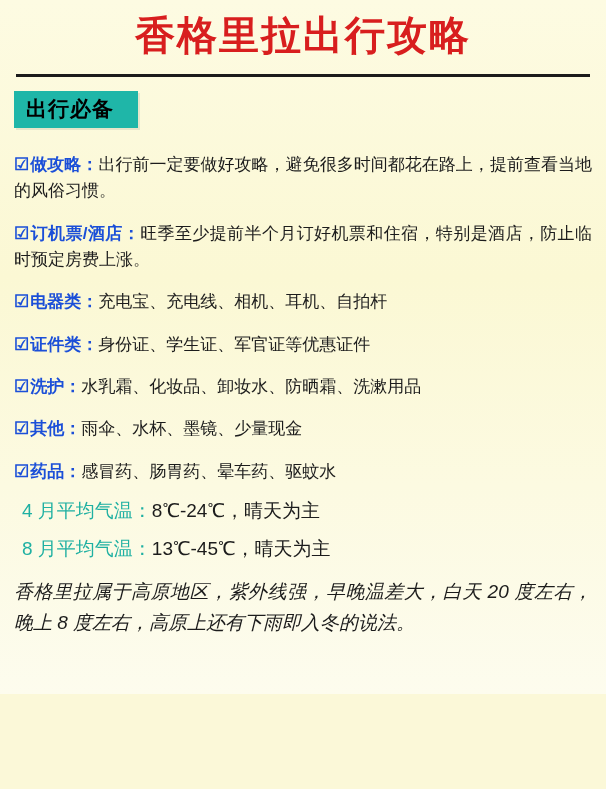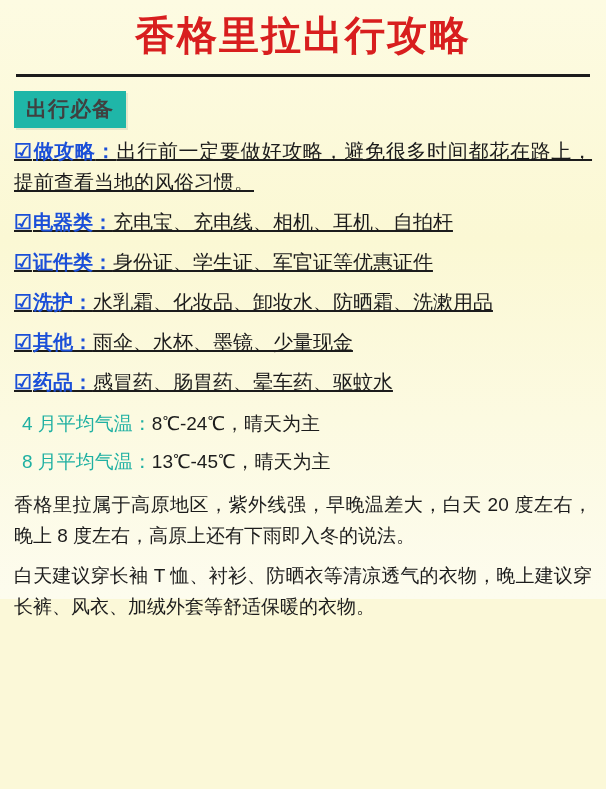--- a/index.html
+++ b/index.html
@@ -9,21 +9,21 @@
   body {
     width: 606px;
     height: 789px;
     background: #fbf8d8;
     font-family: "Liberation Sans", sans-serif;
     overflow: hidden;
     position: relative;
   }
   .page {
     width: 606px;
-    height: 599px;
+    height: 694px;
     box-sizing: border-box;
     background: linear-gradient(180deg, #fdfbe2 0%, #fbf8d4 40%, #fdfcee 100%);
     position: relative;
   }
   
   .title-wrap {
     padding: 10px 0 8px 0;
     text-align: center;
   }
   .title {
@@ -36,42 +36,41 @@
   }
   .title-rule {
     height: 3px;
     background: #1b1b1b;
     margin: 6px 16px 0 16px;
   }
   
   .section-head {
     display: inline-block;
     background: #1fb6a8;
-    color: #404040;
+    color: #000000;
     font-size: 21px;
     font-weight: bold;
-    padding: 4px 12px 5px 12px;
+    padding: 4px 24px 5px 12px;
     margin: 14px 0 8px 14px;
     letter-spacing: 1px;
     box-shadow: 2px 2px 0 rgba(0,0,0,0.08);
   }
   .section-head.weather {
     background: #1fb6a8;
   }
   
   .content {
     padding: 0 14px 0 14px;
   }
   .row {
-    font-size: 20px;
+    font-size: 17px;
     line-height: 1.55;
     color: #1c1c1c;
-    margin: 0 0 9px 0;
+    margin: 16px 0 9px 0;
     text-align: justify;
-    text-decoration: underline;
   }
   .row .chk {
     color: #1b4fd8;
     font-weight: bold;
     margin-right: 1px;
   }
   .row .lbl {
     color: #1b4fd8;
     font-weight: bold;
   }
@@ -81,20 +80,21 @@
   }
   .row .txt {
     color: #1c1c1c;
   }
   .para {
     font-size: 19px;
     line-height: 1.62;
     color: #1c1c1c;
     margin: 0 0 10px 0;
     text-align: justify;
+    font-style: italic;
   }
   .temp-row {
     font-size: 19px;
     line-height: 1.6;
     margin: 0 0 8px 8px;
   }
   .temp-row .k {
     color: #1fb0a2;
   }
   .temp-row .v {
@@ -116,20 +116,23 @@
   <div class="title-rule"></div>
 
   <div class="section-head">出行必备</div>
 
   <div class="content">
 
     <div class="row">
       <span class="chk">☑</span><span class="lbl">做攻略</span><span class="sep">：</span><span class="txt">出行前一定要做好攻略，避免很多时间都花在路上，提前查看当地的风俗习惯。</span>
     </div>
 
+    <div class="row">
+      <span class="chk">☑</span><span class="lbl">订机票/酒店</span><span class="sep">：</span><span class="txt">旺季至少提前半个月订好机票和住宿，特别是酒店，防止临时预定房费上涨。</span>
+    </div>
 
     <div class="row">
       <span class="chk">☑</span><span class="lbl">电器类</span><span class="sep">：</span><span class="txt">充电宝、充电线、相机、耳机、自拍杆</span>
     </div>
 
     <div class="row">
       <span class="chk">☑</span><span class="lbl">证件类</span><span class="sep">：</span><span class="txt">身份证、学生证、军官证等优惠证件</span>
     </div>
 
     <div class="row">
@@ -153,17 +156,16 @@
       <span class="k">4 月平均气温：</span><span class="v">8℃-24℃，晴天为主</span>
     </div>
 
     <div class="temp-row">
       <span class="k">8 月平均气温：</span><span class="v">13℃-45℃，晴天为主</span>
     </div>
 
     <div class="spacer-sm"></div>
 
     <div class="para">香格里拉属于高原地区，紫外线强，早晚温差大，白天 20 度左右，晚上 8 度左右，高原上还有下雨即入冬的说法。</div>
-    <div class="para">白天建议穿长袖 T 恤、衬衫、防晒衣等清凉透气的衣物，晚上建议穿长裤、风衣、加绒外套等舒适保暖的衣物。</div>
 
   </div>
 
 </div>
 
 </body></html>

